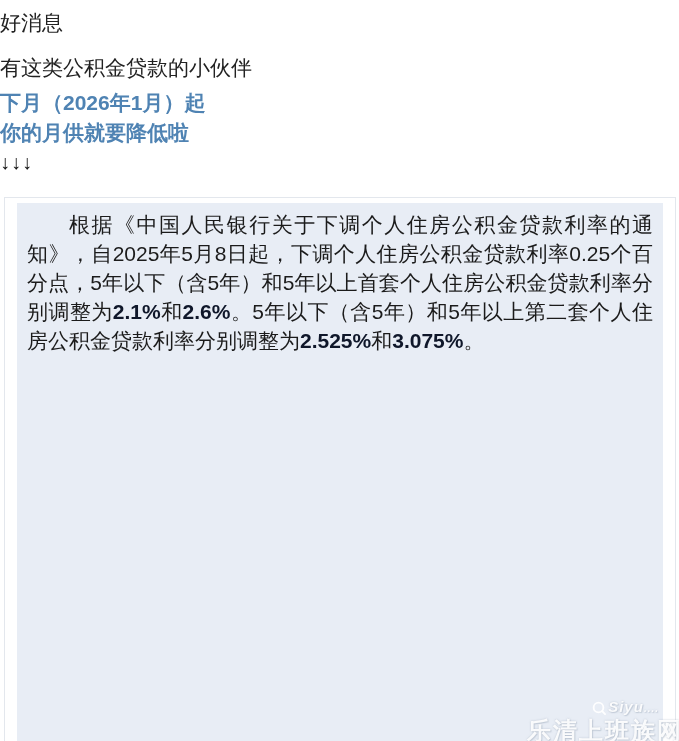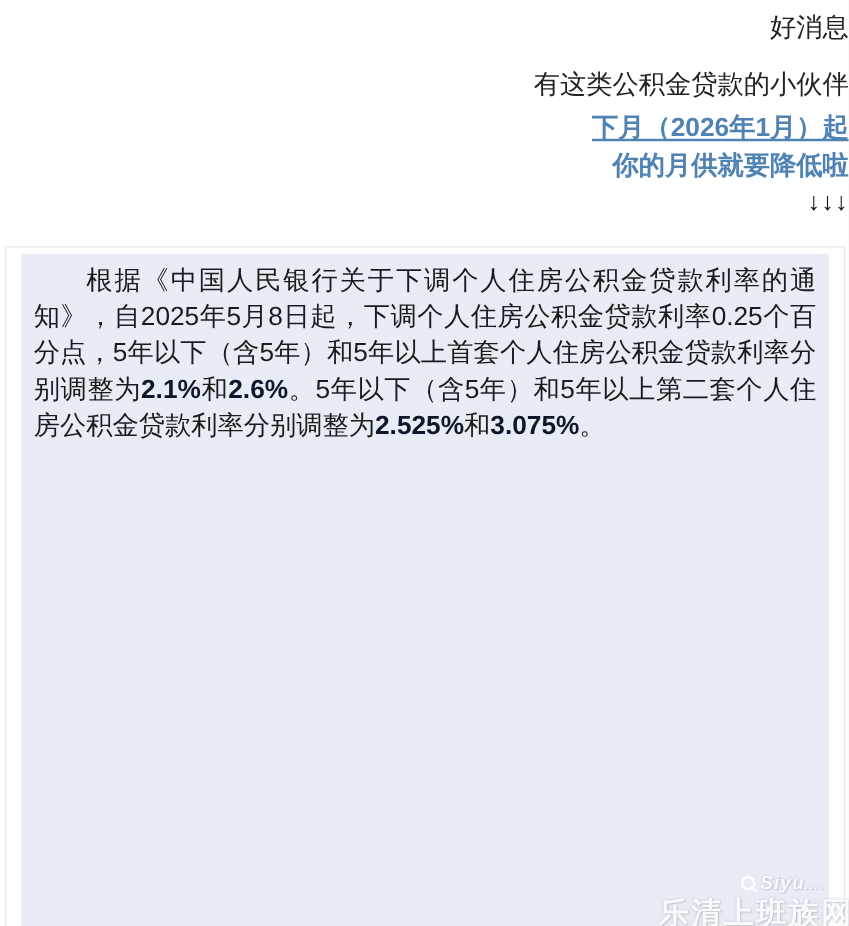--- a/index.html
+++ b/index.html
@@ -10,27 +10,27 @@
     position: relative;
     overflow: hidden;
     font-family: "Liberation Sans", sans-serif;
     color: #1b1b1b;
   }
 
   
   .intro { padding-top: 8px; }
   .intro p {
     margin: 0;
-    text-align: right;
+    text-align: left;
     font-size: 21px;
     line-height: 30px;
     color: #222222;
   }
   .intro .t2 { margin-top: 15px; }
-  .intro .t3 { margin-top: 5px; text-decoration: underline; }
+  .intro .t3 { margin-top: 5px; }
   .intro .blue-bold {
     color: #4f83b3;
     font-weight: bold;
   }
   .intro .arrows {
     font-weight: bold;
     color: #111111;
     font-size: 20px;
     letter-spacing: 1px;
     line-height: 28px;

